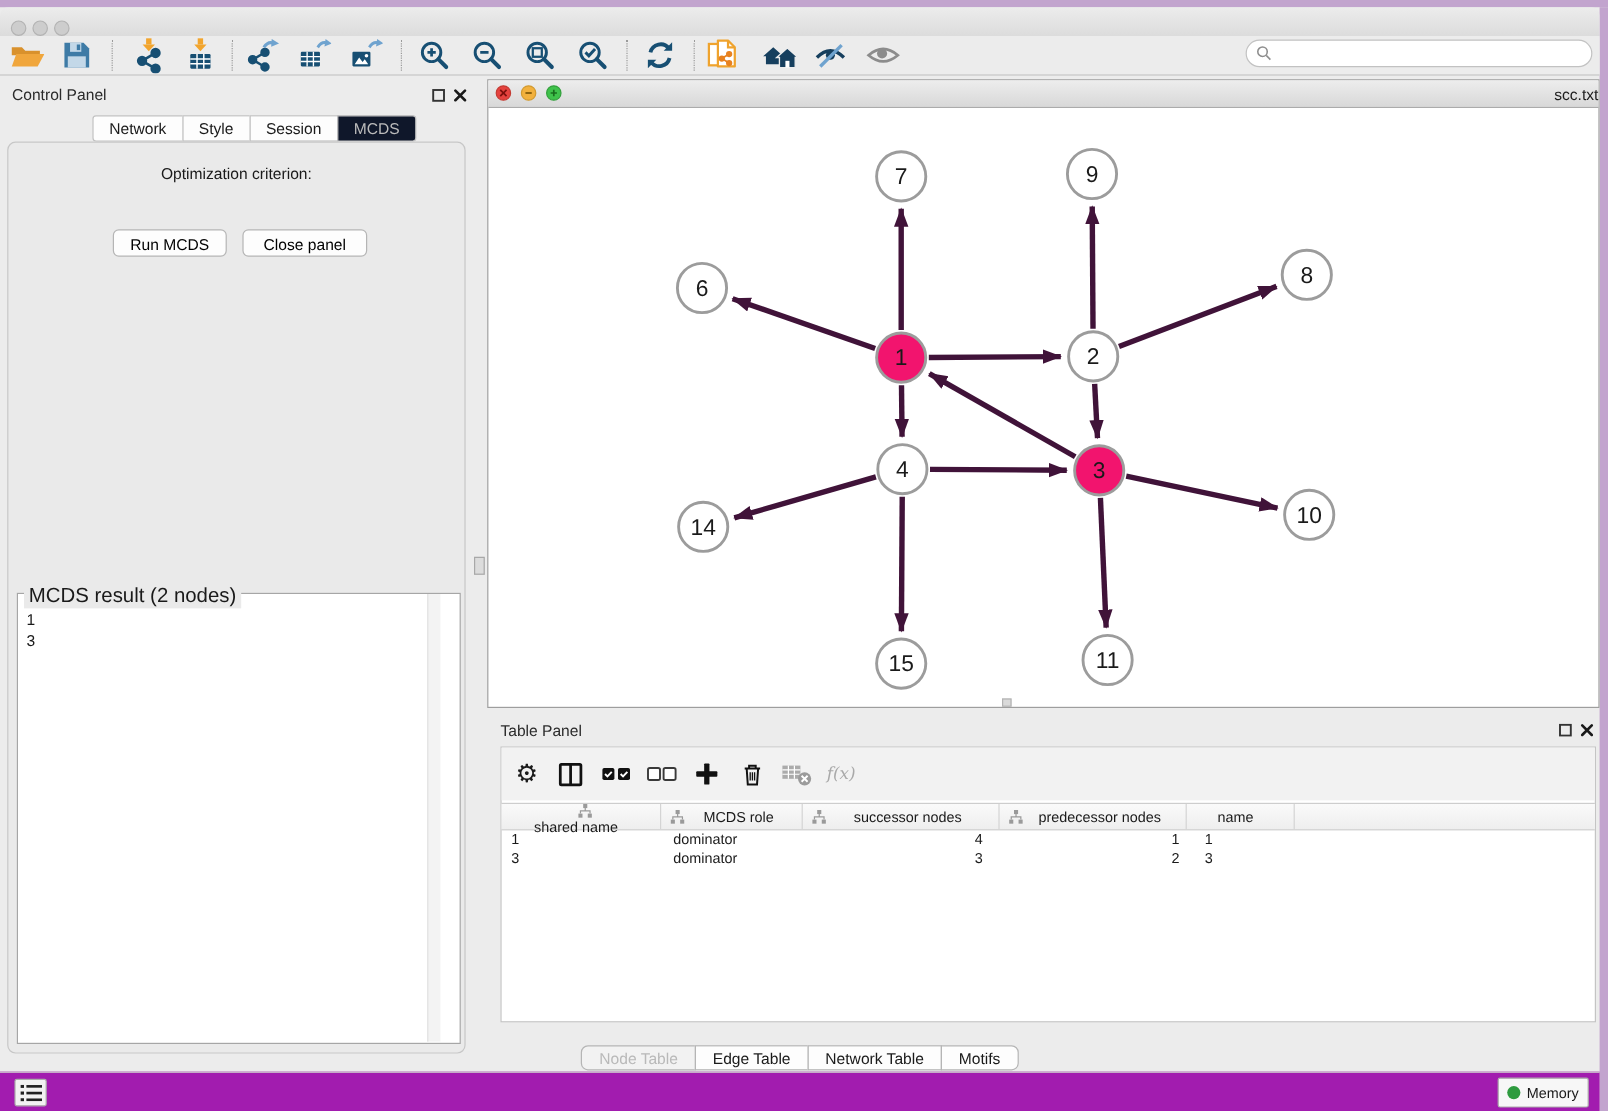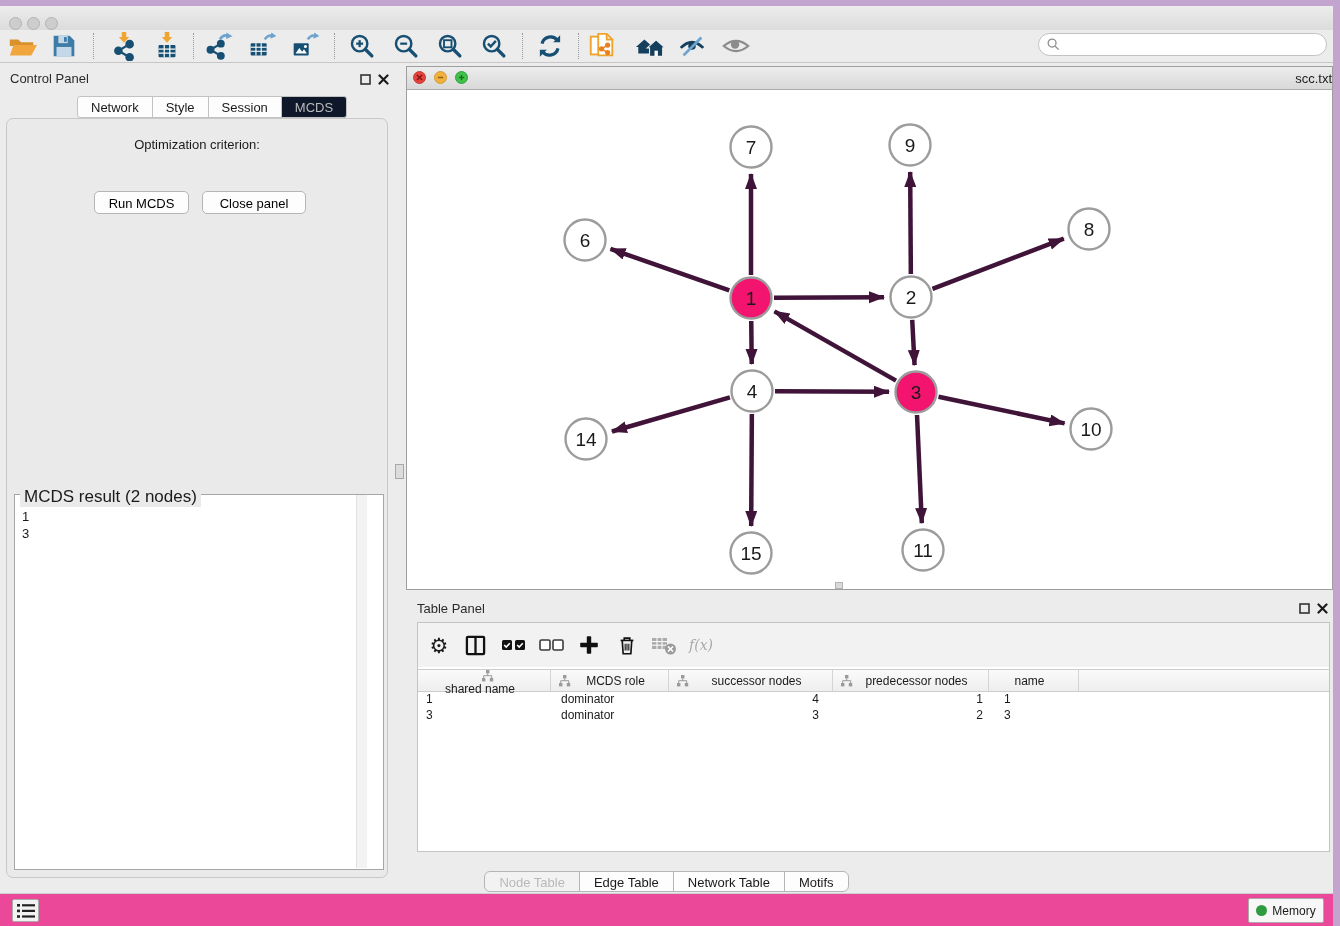--- a/index.html
+++ b/index.html
@@ -75,21 +75,21 @@
   .tcell.c4{padding-left:15px;}
   #table-rows{position:absolute;left:0;top:68px;right:0;}
   
   .bt-tabs{left:0;top:871px;width:1333px;display:flex;justify-content:center;}
   .btab{height:21px;line-height:21px;padding:0 14px;font-size:13px;font-weight:500;background:#FDFDFD;
         border:1px solid #B5B5B5;margin-left:-1px;box-sizing:border-box;}
   .btab:first-child{border-radius:6px 0 0 6px;margin-left:0;}
   .btab:last-child{border-radius:0 6px 6px 0;}
   .btab.active{color:#B9B9B9;background:#F2F2F2;}
   
-  .statusbar{left:0;top:893px;width:1333px;height:33px;background:#ec4899;border-top:1px solid #CFCFCF;box-sizing:border-box;}
+  .statusbar{left:0;top:893px;width:1333px;height:33px;background:#a21caf;border-top:1px solid #CFCFCF;box-sizing:border-box;}
   .list-btn{position:absolute;left:12px;top:5px;width:27px;height:23px;background:#F2F2F2;border:1px solid #ABABAB;
             box-sizing:border-box;display:flex;align-items:center;justify-content:center;border-radius:2px;}
   .mem-btn{position:absolute;right:9px;top:4px;width:76px;height:25px;background:#F7F7F7;border:1px solid #ABABAB;
            box-sizing:border-box;display:flex;align-items:center;justify-content:center;gap:5px;font-size:12px;border-radius:2px;}
   .mem-dot{width:11px;height:11px;border-radius:50%;background:#2E9B3F;}
 </style>
 </head>
 <body>
 
 <div class="screen">

